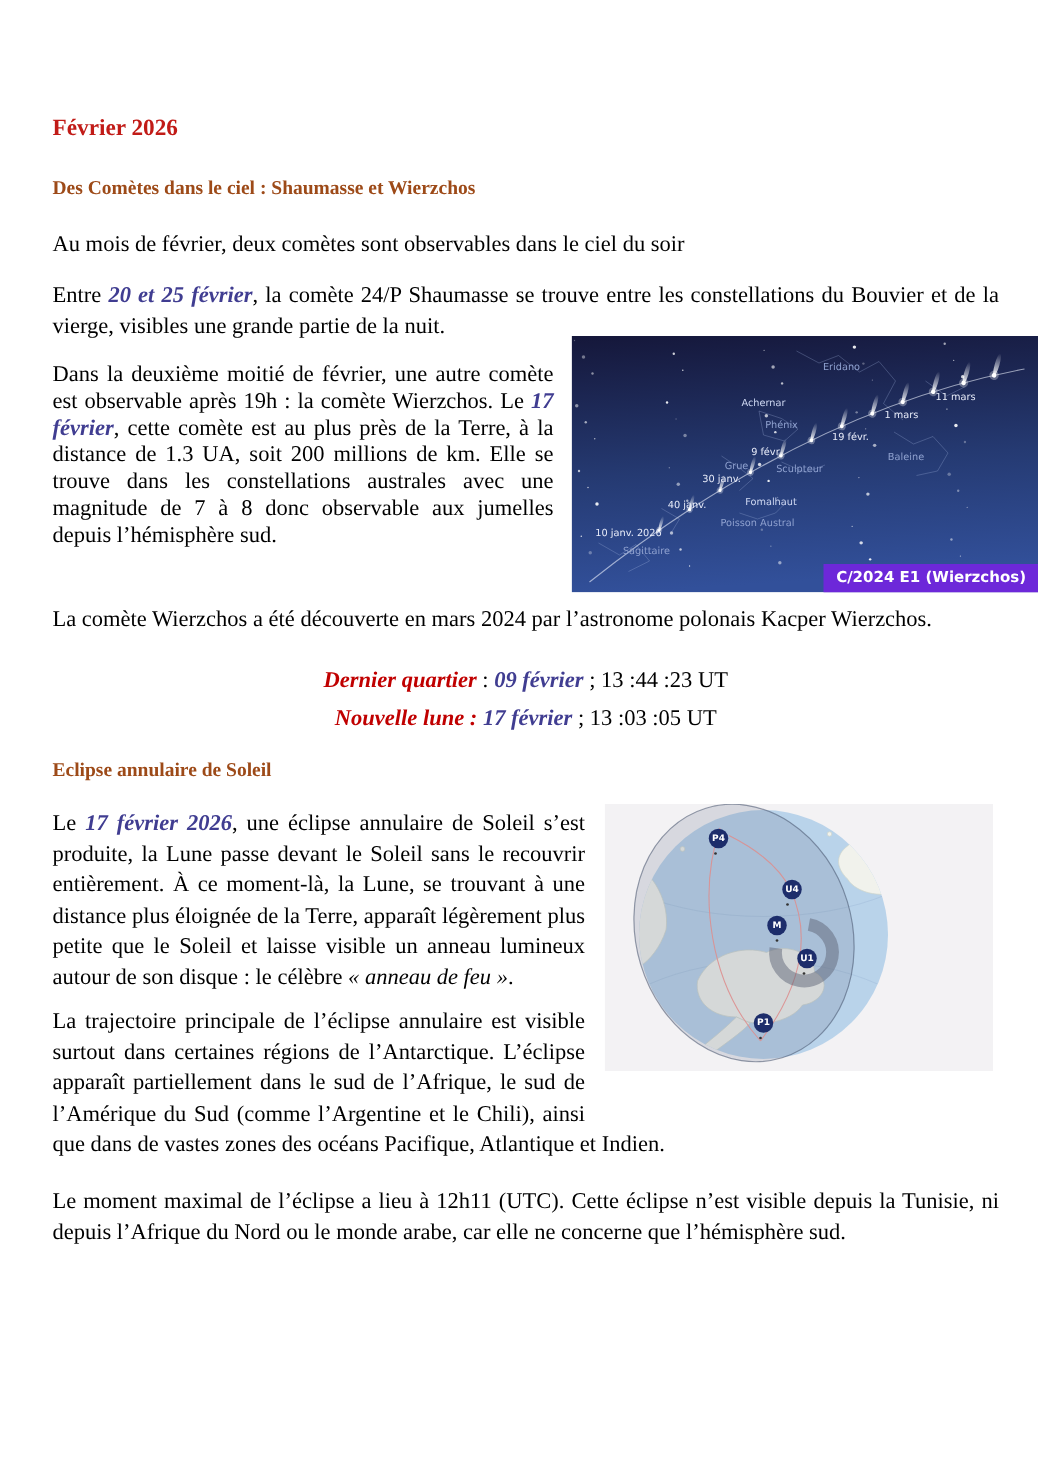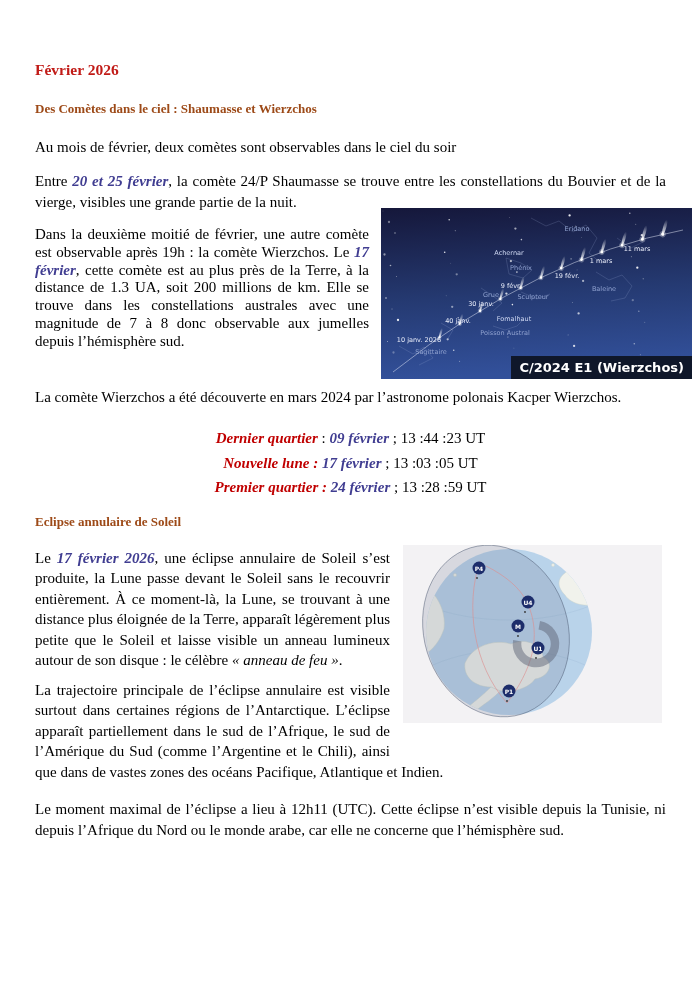--- a/index.html
+++ b/index.html
@@ -1,18 +1,18 @@
 <!DOCTYPE html>
 <html><head>
 <meta charset="utf-8">
 <style>
   html,body{margin:0;padding:0;background:#ffffff;}
   .page{
     width:700px;height:989px;box-sizing:border-box;
-    padding:61px 34px 0 35px;background:#ffffff;overflow:hidden;
+    padding:77px 34px 0 35px;background:#ffffff;overflow:hidden;
     font-family:"Liberation Serif",serif;font-size:15px;color:#000;
   }
   h1.doc-title{font-size:15.5px;line-height:17px;margin:0 0 22px 0;color:#c11b17;font-weight:bold;}
   h2.sec{font-size:13px;line-height:17px;margin:0 0 20px 0;color:#9d4a18;font-weight:bold;}
   p.body{margin:0 0 13px 0;line-height:21px;text-align:justify;}
   p.tight{line-height:17.8px;}
   .em-date{color:#403d91;font-weight:bold;font-style:italic;}
   .it{font-style:italic;}
   .clear{clear:both;}
 
@@ -27,22 +27,22 @@
   
   figure.starchart{
     position:relative;width:311px;height:171px;float:right;
     margin:-18px -26px 8px 12px;padding:0;overflow:hidden;
   }
   .sc-label{position:absolute;transform:translate(-50%,-50%);
     font-family:"DejaVu Sans",sans-serif;font-size:6.5px;line-height:7px;
     color:#e9edfa;white-space:nowrap;pointer-events:none;}
   .sc-label.const{color:#8fa1cf;}
   .sc-label.star{color:#cfd8f2;}
-  .sc-caption{position:absolute;right:0;bottom:0;background:#0f172a;
-    color:#ffffff;font-family:"DejaVu Sans",sans-serif;font-size:13px;
+  .sc-caption{position:absolute;right:0;bottom:0;background:#6d28d9;
+    color:#ffffff;font-family:"DejaVu Sans",sans-serif;font-size:10px;
     font-weight:bold;padding:4px 8px;white-space:nowrap;}
 
   
   figure.eclipsemap{
     position:relative;width:259px;height:178px;float:right;
     margin:-3px 4px 20px 13px;padding:0;overflow:hidden;
   }
   .marker{position:absolute;width:13px;height:13px;border-radius:50%;
     background:#1d2d6b;color:#fff;display:flex;align-items:center;justify-content:center;
     font-family:"DejaVu Sans",sans-serif;font-size:6px;font-weight:bold;
@@ -168,33 +168,32 @@
       <span class="sc-label" style="left:186px;top:68px">19 févr.</span>
       <span class="sc-label" style="left:220px;top:53px">1 mars</span>
       <span class="sc-label" style="left:256px;top:41px">11 mars</span>
       <span class="sc-label const" style="left:50px;top:144px">Sagittaire</span>
       <span class="sc-label const" style="left:110px;top:87px">Grue</span>
       <span class="sc-label const" style="left:140px;top:60px">Phénix</span>
       <span class="sc-label const" style="left:152px;top:89px">Sculpteur</span>
       <span class="sc-label const" style="left:124px;top:125px">Poisson Austral</span>
       <span class="sc-label star" style="left:133px;top:111px">Fomalhaut</span>
       <span class="sc-label star" style="left:128px;top:45px">Achernar</span>
-      <span class="sc-label const" style="left:196px;top:21px">Eridano</span>
+      <span class="sc-label const" style="left:180px;top:21px">Eridano</span>
       <span class="sc-label const" style="left:223px;top:81px">Baleine</span>
       <span class="sc-caption">C/2024 E1 (Wierzchos)</span>
     </figure>
     <p class="body tight"><span>Dans la deuxième moitié de février, une autre comète est observable après 19h : la comète Wierzchos. Le </span><span class="em-date">17 février</span><span>, cette comète est au plus près de la Terre, à la distance de 1.3 UA, soit 200 millions de km. Elle se trouve dans les constellations australes avec une magnitude de 7 à 8 donc observable aux jumelles depuis l’hémisphère sud.</span></p>
   </div>
 
   <p class="body clear" style="margin-top:16px">La comète Wierzchos a été découverte en mars 2024 par l’astronome polonais Kacper Wierzchos.</p>
 
   <div class="moon">
     <div class="moon-line"><span class="moon-label">Dernier quartier</span><span class="moon-sep"> : </span><span class="moon-date">09 février</span><span class="moon-time"> ; 13 :44 :23 UT</span></div>
     <div class="moon-line"><span class="moon-label">Nouvelle lune :</span><span class="moon-sep"> </span><span class="moon-date">17 février</span><span class="moon-time"> ; 13 :03 :05 UT</span></div>
-    <div class="moon-line"><span class="moon-label">Premier quartier :</span><span class="moon-sep"> </span><span class="moon-date">24 février</span><span class="moon-time"> ; 13 :28 :59 UT</span></div>
   </div>
 
   <h2 class="sec" style="margin:13px 0 18px 0">Eclipse annulaire de Soleil</h2>
 
   <div>
     <figure class="eclipsemap">
       <svg width="259" height="178" viewBox="0 0 259 178" xmlns="http://www.w3.org/2000/svg">
         <rect x="0" y="0" width="259" height="178" fill="#f3f2f4"></rect>
         <clipPath id="globeClip">
             <circle cx="106" cy="87" r="83"></circle>

